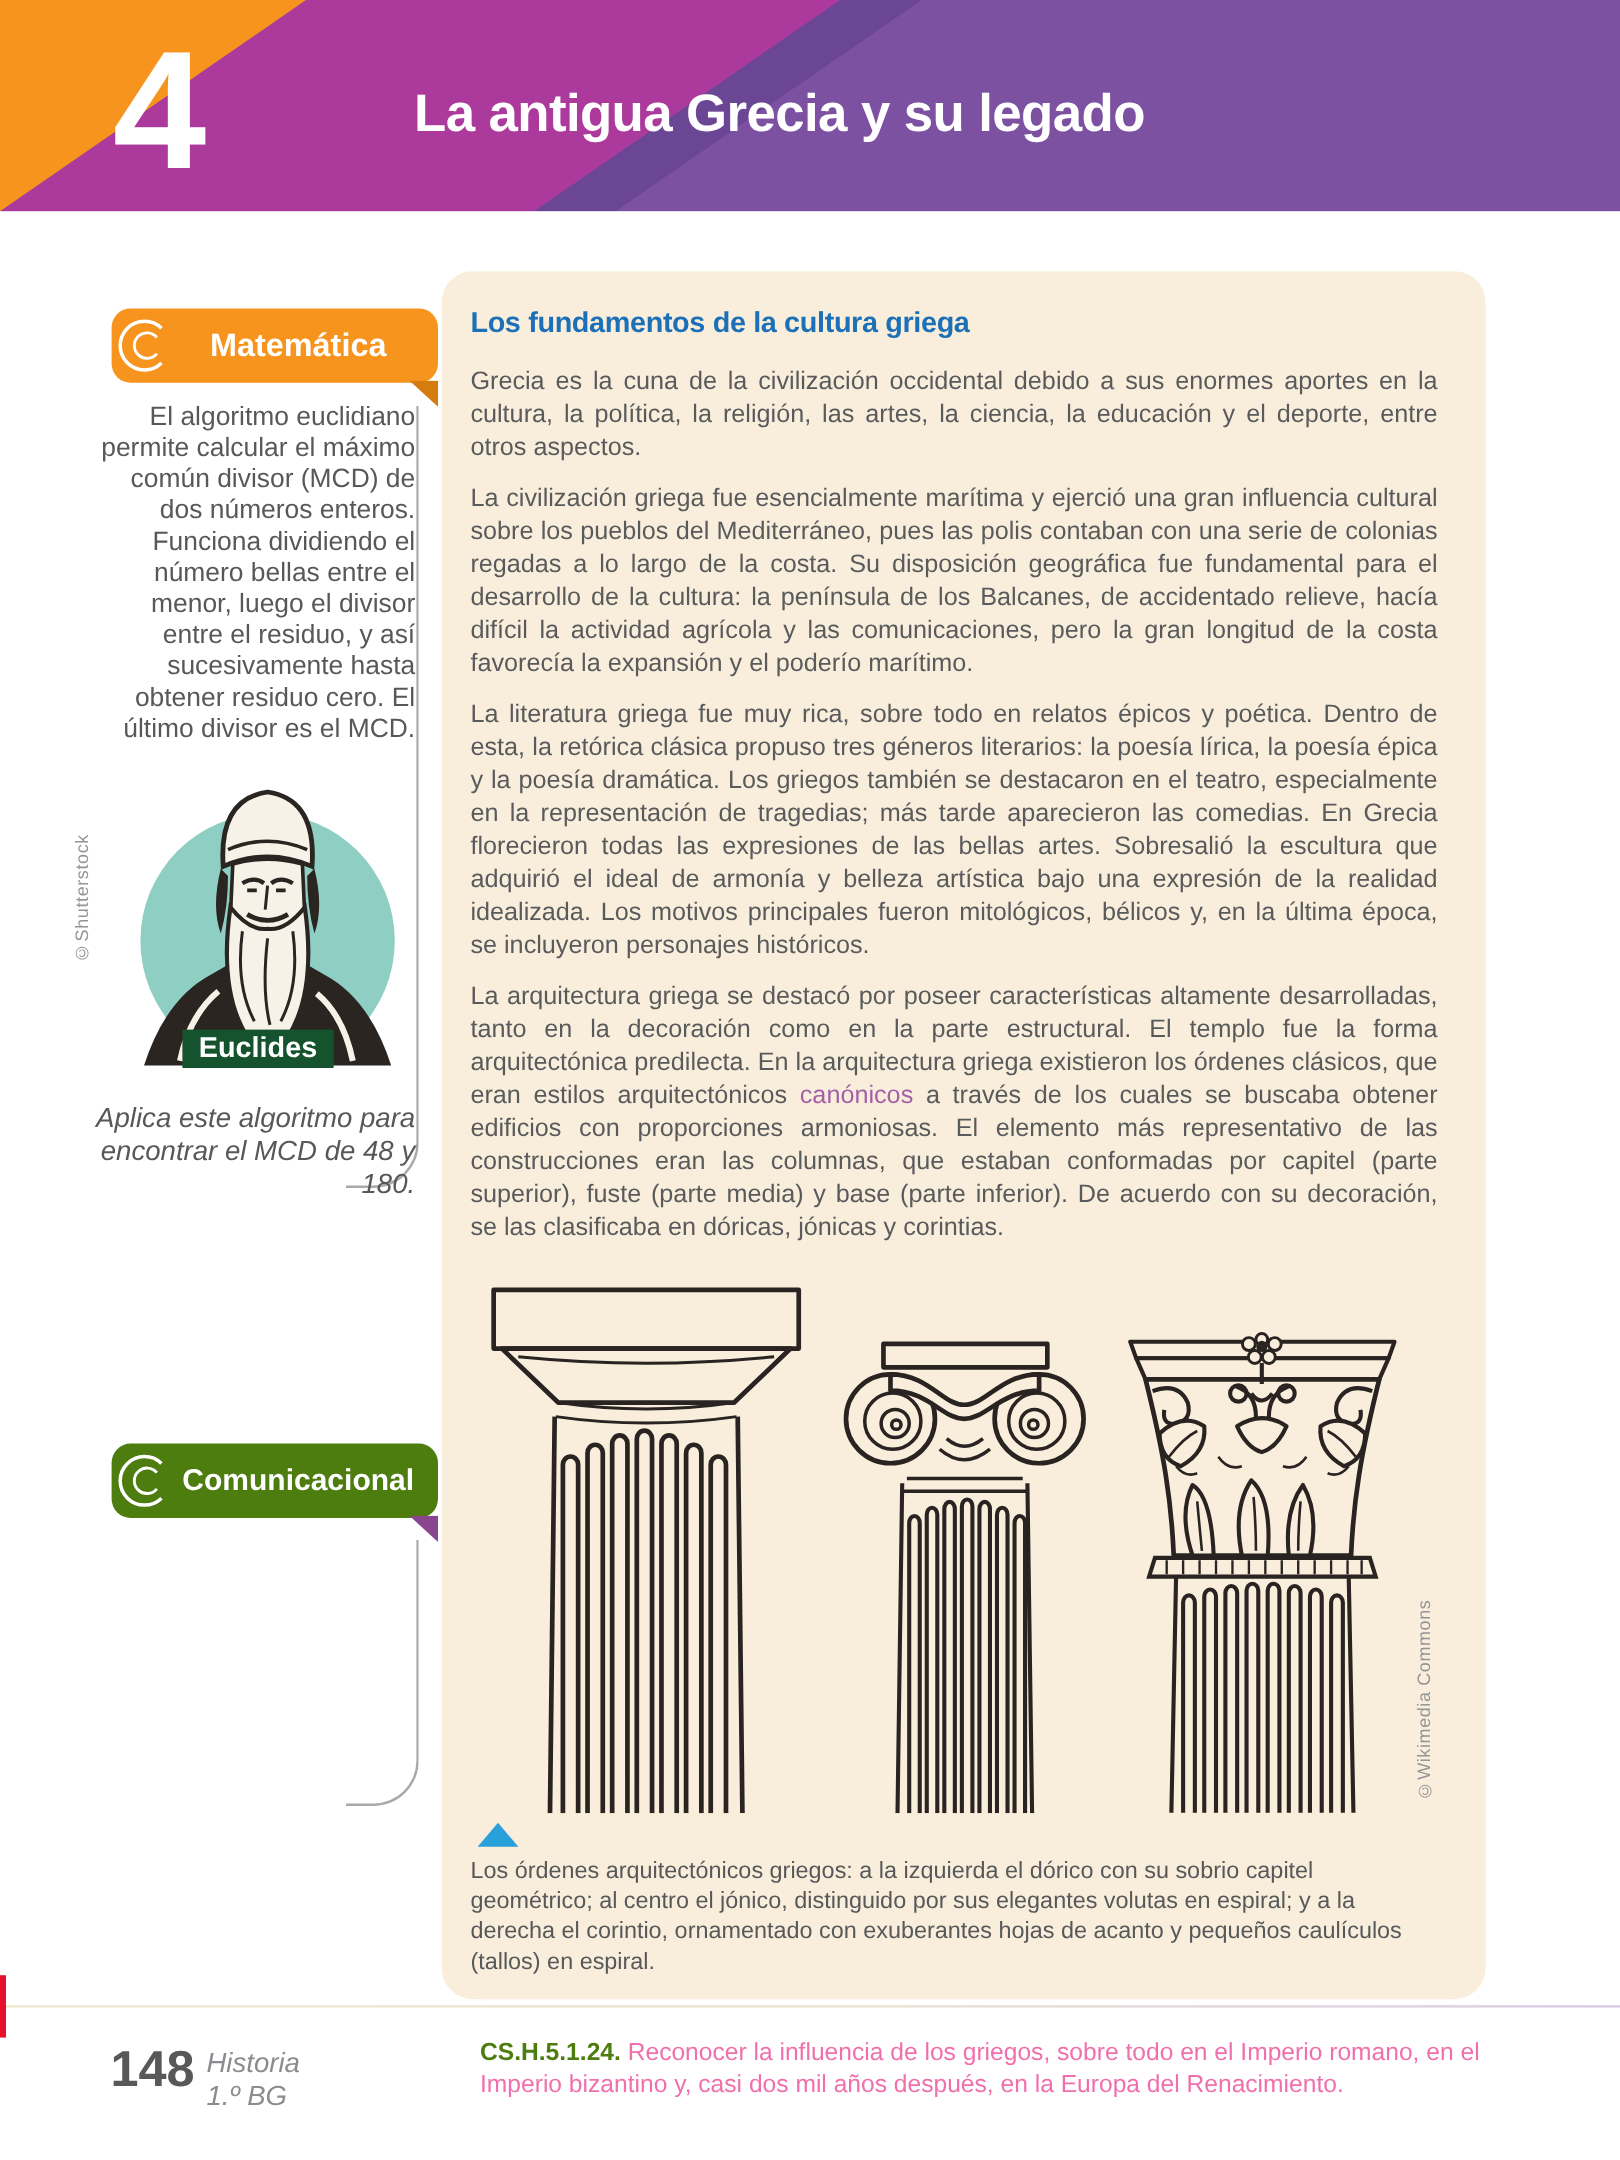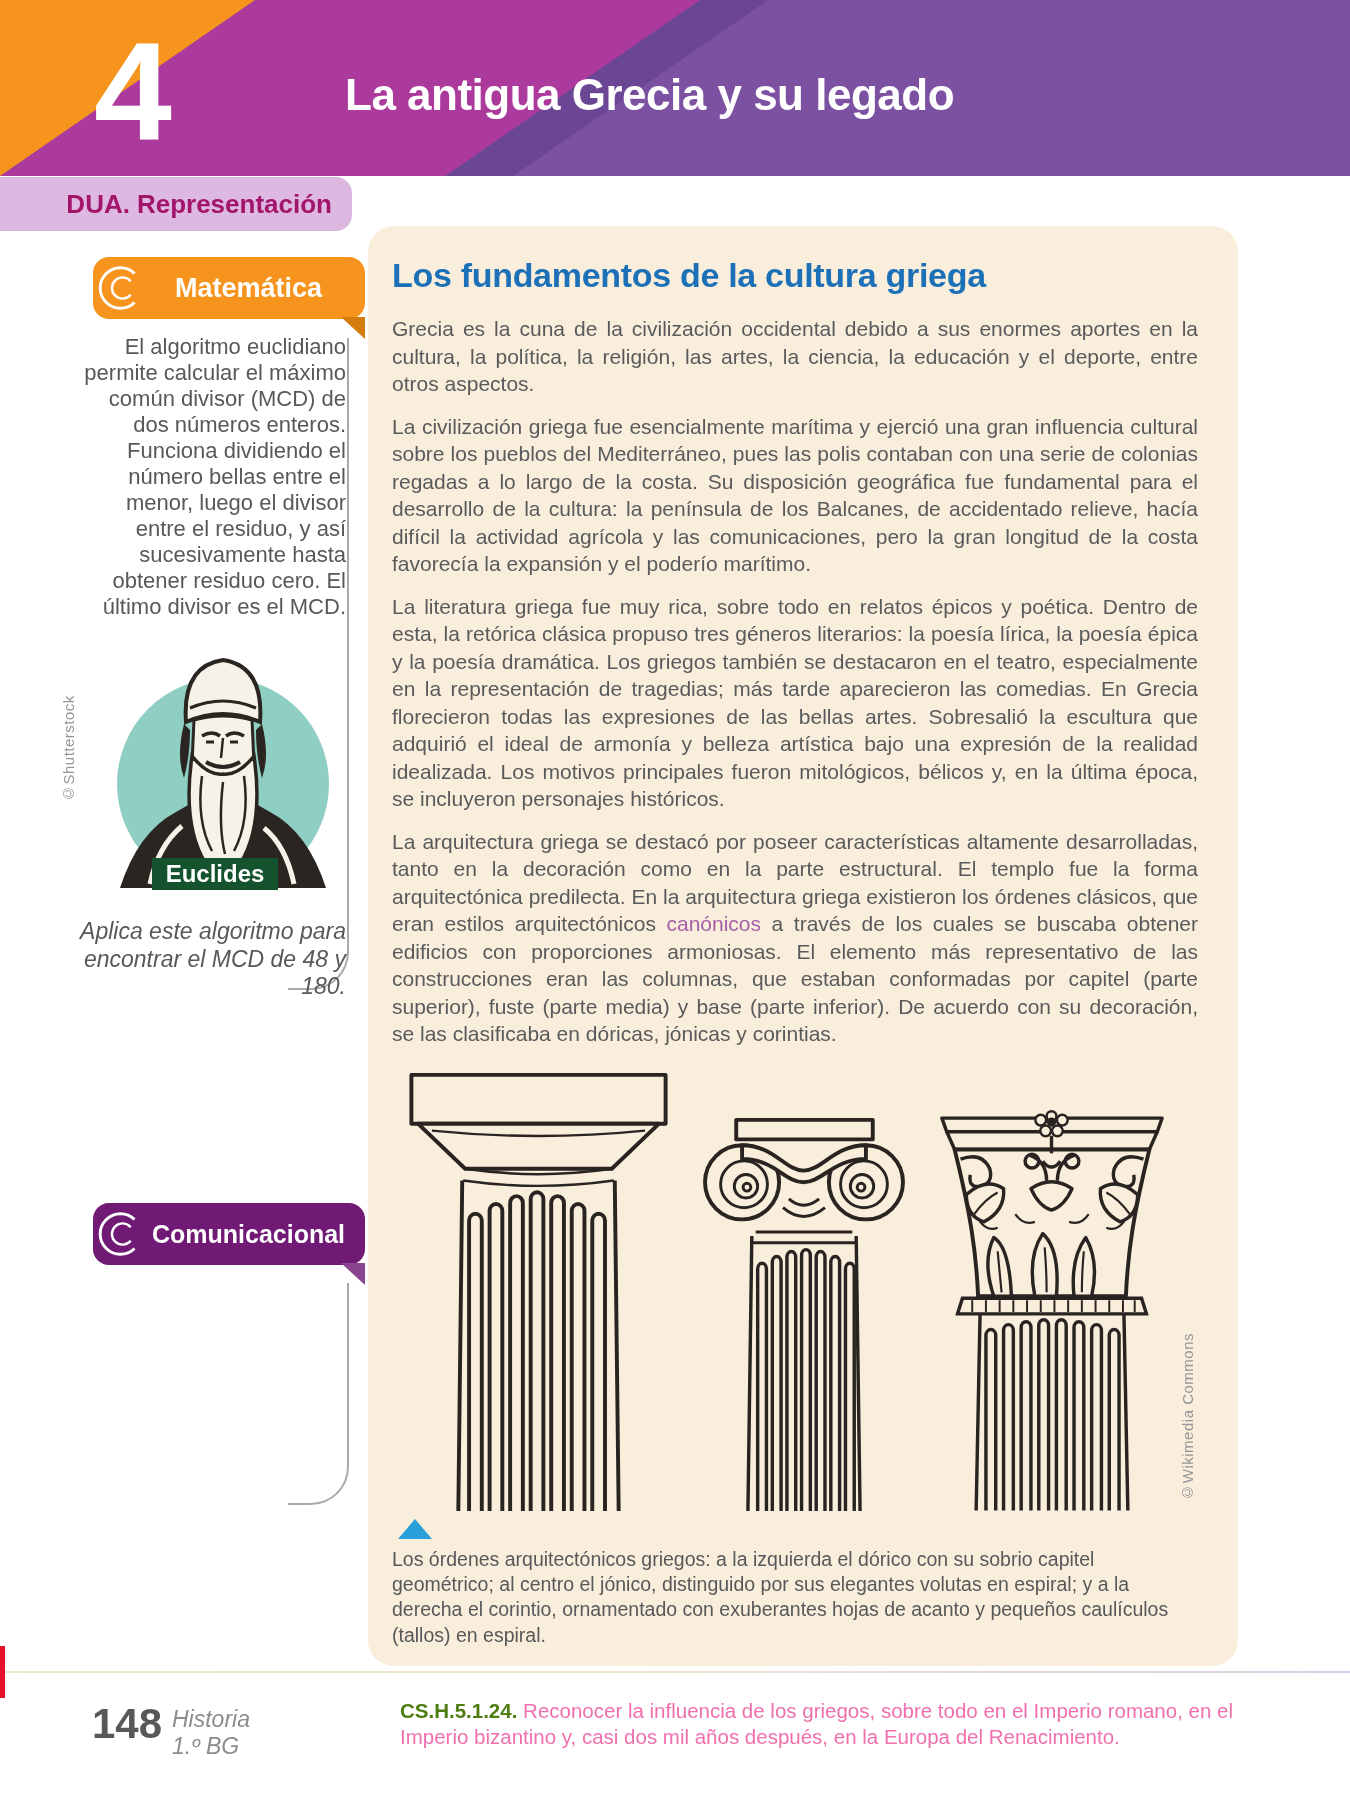--- a/index.html
+++ b/index.html
@@ -29,21 +29,21 @@
   .side-tab{position:absolute;left:93px;width:272px;height:62px;border-radius:16px;
     display:flex;align-items:center;}
   .side-tab .c-icon{width:54px;height:54px;margin-left:3px;flex:0 0 auto;}
   .side-tab .tab-label{flex:1;text-align:center;color:#fff;font-weight:bold;
     padding-right:18px;}
   .tab-fold{position:absolute;width:24px;height:22px;
     clip-path:polygon(0 0,100% 0,100% 100%);}
   .math-tab{top:257px;background:#F7941D;}
   .math-fold{left:341px;top:317px;background:#D57C0E;}
   .math-tab .tab-label{font-size:27px;}
-  .comm-tab{top:1203px;background:#701a75;}
+  .comm-tab{top:1203px;background:#4d7c0f;}
   .comm-fold{left:341px;top:1263px;background:#8A4590;}
   .comm-tab .tab-label{font-size:25px;}
   .side-text{position:absolute;left:84px;width:262px;text-align:right;color:#57585A;
     font-size:22px;line-height:1.18;}
   .math-text{top:334px;}
   .comm-text{top:1288px;line-height:1.22;}
   .canon-term{color:#AF6CB4;font-weight:bold;}
   .hook{position:absolute;left:288px;width:59px;border-right:2px solid #A7A9AC;
     border-bottom:2px solid #A7A9AC;border-bottom-right-radius:38px;}
   .math-hook{top:338px;height:650px;}
@@ -55,21 +55,21 @@
   .euclid-label{position:absolute;left:152px;top:858px;width:126px;height:32px;
     background:#14532d;color:#ffffff;font-weight:bold;font-size:24px;
     display:flex;align-items:center;justify-content:center;}
   .activity{position:absolute;left:78px;top:918px;width:268px;text-align:right;
     font-style:italic;font-size:23px;line-height:1.2;color:#57585A;}
 
   
   .main-box{position:absolute;left:368px;top:226px;width:870px;height:1440px;
     background:#F9EEDB;border-radius:26px;box-sizing:border-box;
     padding:30px 40px 18px 24px;display:flex;flex-direction:column;overflow:hidden;}
-  .main-heading{color:#1C70B8;font-weight:bold;font-size:34px;margin:0 0 20px 0;
+  .main-heading{color:#1C70B8;font-weight:bold;font-size:24px;margin:0 0 20px 0;
     letter-spacing:-0.3px;}
   .main-box p{margin:0 0 15px 0;font-size:21px;line-height:1.31;color:#595A5C;
     text-align:justify;}
   .canonical-term{color:#A45FA8;}
   .figure-row{flex:1 1 auto;min-height:360px;display:flex;align-items:flex-end;
     gap:28px;padding-left:14px;position:relative;}
   .figure-row svg{display:block;}
   .wikimedia{right:2px;bottom:10px;left:auto;position:absolute;}
   .caption-block{margin-top:8px;}
   .caption-arrow{width:0;height:0;border-left:17px solid transparent;
@@ -94,24 +94,20 @@
 <body>
 
 <div id="page">
 
   <div class="banner">
     <div class="shadow-diag"></div>
     <div class="magenta-diag"></div>
     <div class="orange-diag"></div>
     <span class="chapter-num">4</span>
     <span class="chapter-title">La antigua Grecia y su legado</span>
-  </div>
-  <div class="dua-band">
-    <span class="dua-strong">DUA.</span>
-    <span class="dua-rest">Representación</span>
   </div>
 
   <div class="side-tab math-tab">
     <svg class="c-icon" viewBox="0 0 56 56">
       <path d="M40,13 A21 21 0 1 0 40,43" fill="none" stroke="#FFFFFF" stroke-width="3"></path>
       <path d="M36,21 A11 11 0 1 0 36,35" fill="none" stroke="#FFFFFF" stroke-width="2.5"></path>
     </svg>
     <span class="tab-label">Matemática</span>
   </div>
   <div class="tab-fold math-fold"></div>

